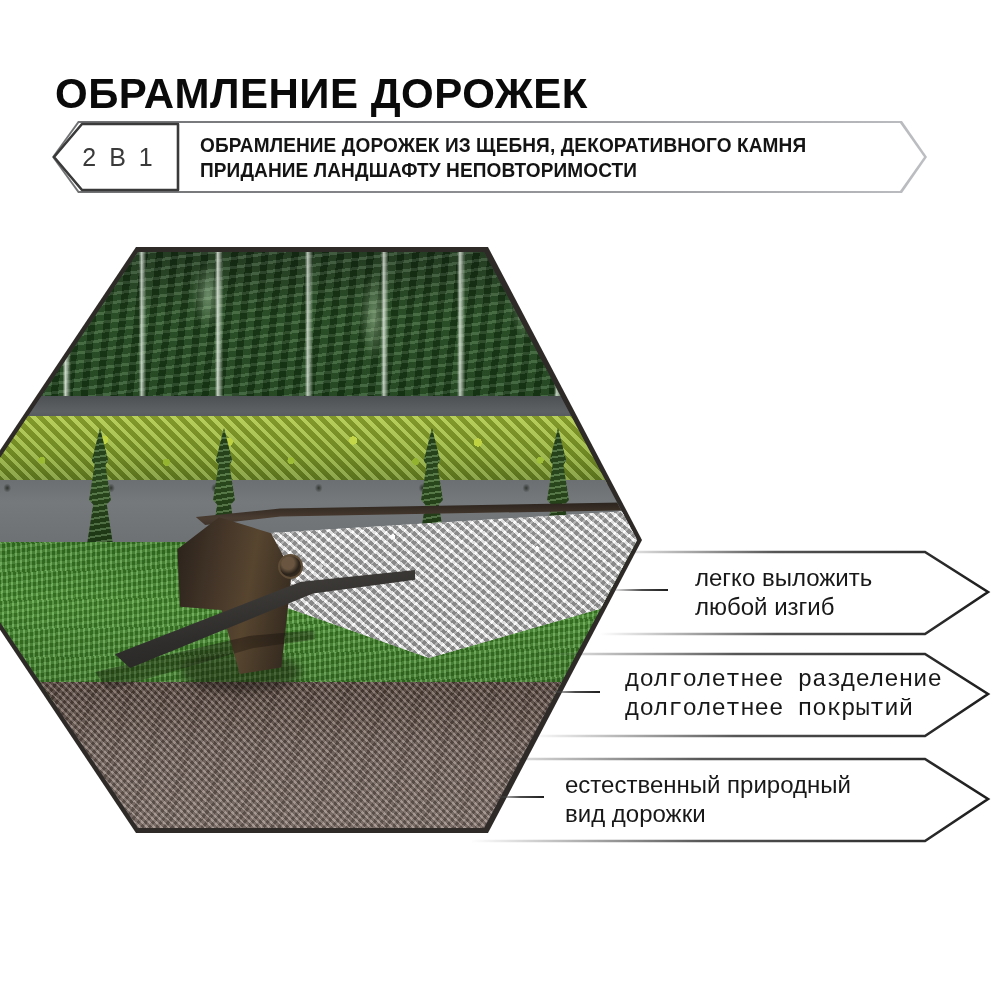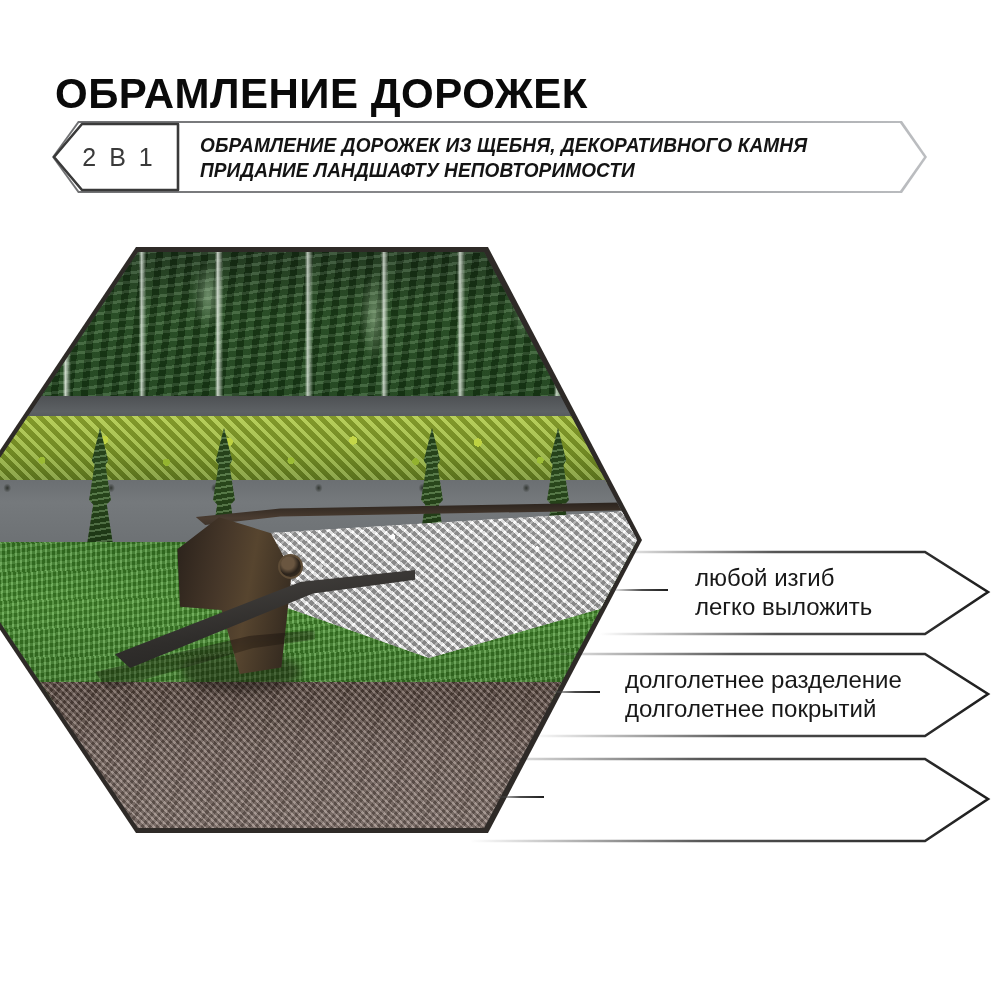--- a/index.html
+++ b/index.html
@@ -79,21 +79,20 @@
     letter-spacing: 3px;
     color: #3a3a3a;
     padding-left: 6px;
     box-sizing: border-box;
   }
   #subtitle-lines {
     position: absolute;
     left: 148px;
     top: 12px;
     width: 700px;
-    font-style: italic;
   }
   #subtitle-lines .sline {
     font-size: 20.5px;
     font-weight: 700;
     line-height: 25px;
     letter-spacing: 0.1px;
     color: #141414;
     white-space: nowrap;
     transform: scaleX(0.93);
     transform-origin: left center;
@@ -297,21 +296,21 @@
   .callout .ctext {
     position: absolute;
     font-size: 24px;
     line-height: 29px;
     font-weight: 400;
     color: #181818;
     white-space: nowrap;
   }
   #callout-1 { left: 600px; top: 548px; width: 400px; }
   #callout-1 .ctext { left: 95px; top: 15px; }
-  #callout-2 { left: 530px; top: 650px; width: 464px; }
+  #callout-2 { left: 530px; top: 650px; width: 464px; font-family: Liberation Mono, monospace; }
   #callout-2 .ctext { left: 95px; top: 15px; }
   #callout-3 { left: 470px; top: 755px; width: 530px; }
   #callout-3 .ctext { left: 95px; top: 15px; }
 
   .lead-line {
     position: absolute;
     height: 2px;
     background: linear-gradient(90deg, rgba(40,40,40,0) 0%, #4a4a4a 55%, #1e1e1e 100%);
   }
   #lead-1 { left: 610px; top: 589px; width: 58px; }
@@ -376,22 +375,22 @@
         <linearGradient id="fadeA" x1="0" y1="0" x2="1" y2="0">
           <stop offset="0%" stop-color="#1e1e1e" stop-opacity="1"></stop>
           <stop offset="55%" stop-color="#1e1e1e" stop-opacity="0.75"></stop>
           <stop offset="100%" stop-color="#1e1e1e" stop-opacity="0"></stop>
         </linearGradient>
       </defs>
       <polyline points="400,4 75,4 12,44 75,86 400,86" fill="none" stroke="url(#fadeA)" stroke-width="2.6" stroke-linejoin="miter" stroke-linecap="butt" transform="scale(-1,1) translate(-400,0)"></polyline>
     </svg>
   </div>
   <div class="ctext">
+    <div>легко выложить</div>
     <div>любой изгиб</div>
-    <div>легко выложить</div>
   </div>
 </div>
 
 <div class="callout" id="callout-2">
   <div class="bracket">
     <svg width="470" height="90" viewBox="0 0 470 90" xmlns="http://www.w3.org/2000/svg">
       <defs>
         <linearGradient id="fadeB" x1="0" y1="0" x2="1" y2="0">
           <stop offset="0%" stop-color="#1e1e1e" stop-opacity="1"></stop>
           <stop offset="55%" stop-color="#1e1e1e" stop-opacity="0.75"></stop>
@@ -413,13 +412,17 @@
       <defs>
         <linearGradient id="fadeC" x1="0" y1="0" x2="1" y2="0">
           <stop offset="0%" stop-color="#1e1e1e" stop-opacity="1"></stop>
           <stop offset="55%" stop-color="#1e1e1e" stop-opacity="0.75"></stop>
           <stop offset="100%" stop-color="#1e1e1e" stop-opacity="0"></stop>
         </linearGradient>
       </defs>
       <polyline points="530,4 75,4 12,44 75,86 530,86" fill="none" stroke="url(#fadeC)" stroke-width="2.6" stroke-linejoin="miter" stroke-linecap="butt" transform="scale(-1,1) translate(-530,0)"></polyline>
     </svg>
   </div>
+  <div class="ctext">
+    <div>естественный природный</div>
+    <div>вид дорожки</div>
+  </div>
 </div>
 
 </body></html>

